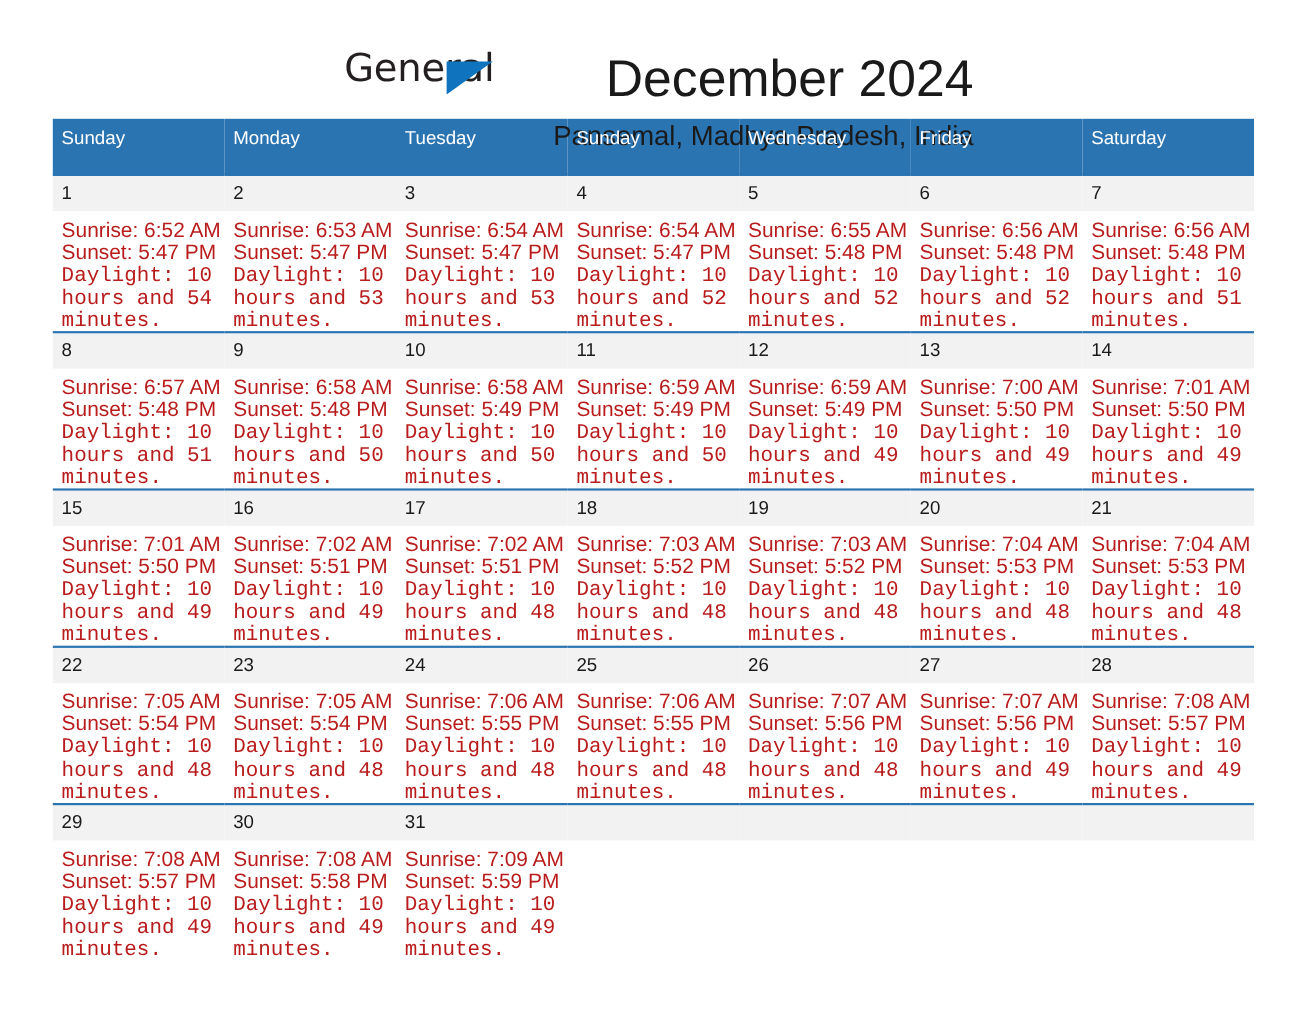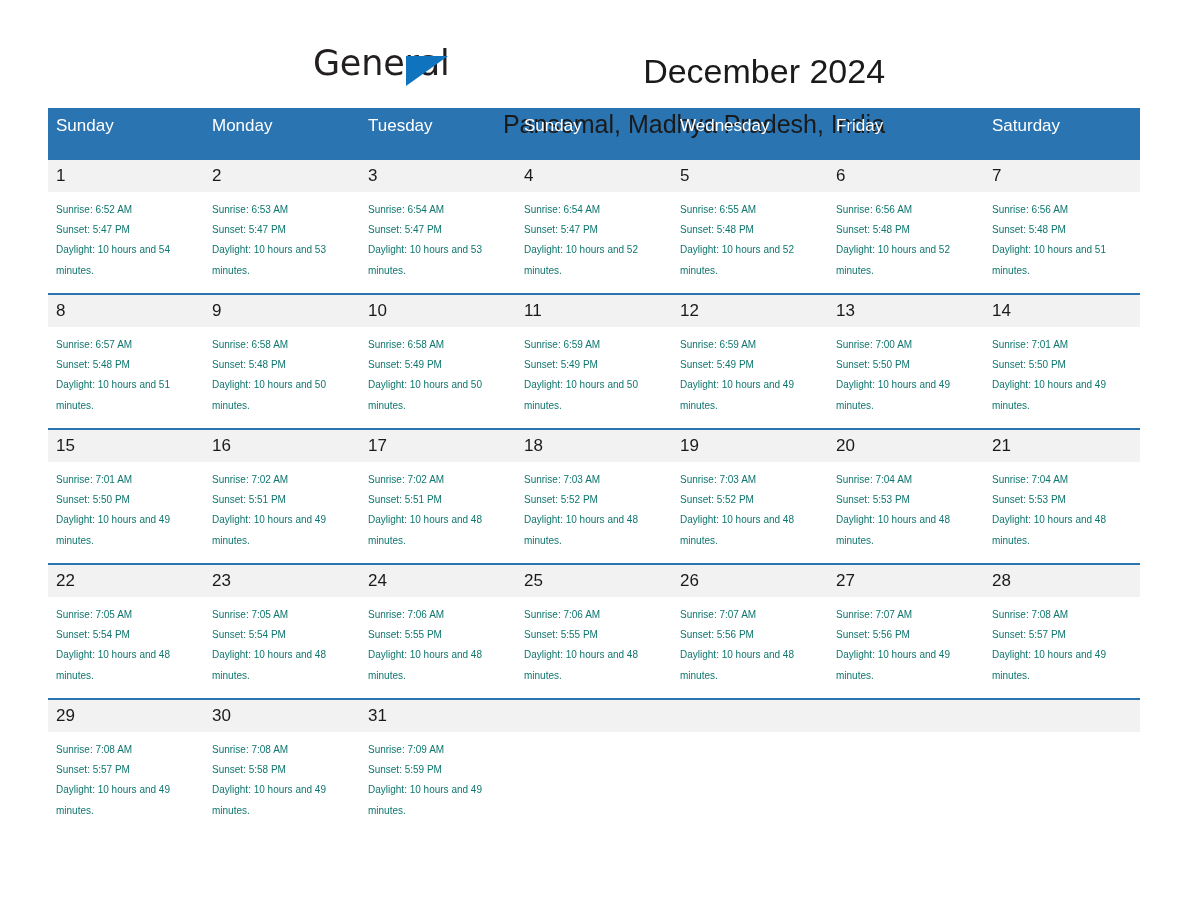--- a/index.html
+++ b/index.html
@@ -63,21 +63,21 @@
     width: 0;
     height: 0;
     border-left: 42px solid #0f74bd;
     border-bottom: 30px solid transparent;
   }
   .title-block {
     text-align: right;
     padding-top: 2px;
   }
   .cal-title {
-    font-size: 34px;
+    font-size: 47px;
     line-height: 50px;
     font-weight: 400;
     color: #1a1a1a;
     white-space: nowrap;
   }
   .cal-subtitle {
     font-size: 25px;
     line-height: 32px;
     font-weight: 400;
     color: #1a1a1a;
@@ -123,29 +123,30 @@
     color: #1a1a1a;
     padding: 6px 0 7px 8px;
     height: 19px;
   }
   td.empty .daynum-bar {
     background: #f2f2f2;
     color: transparent;
   }
   .cell-info {
     padding: 8px 6px 0 8px;
-    font-size: 10px;
+    font-size: 19px;
     line-height: 20.2px;
-    color: #0f766e;
+    color: #b91c1c;
   }
   .cell-info div {
     white-space: nowrap;
   }
   .cell-info .daylight-line {
     white-space: normal;
+    font-family: Liberation Mono, monospace;
   }
 </style>
 </head>
 <body>
 
 <div class="page">
 
   <div class="header">
 
     <div class="logo">

